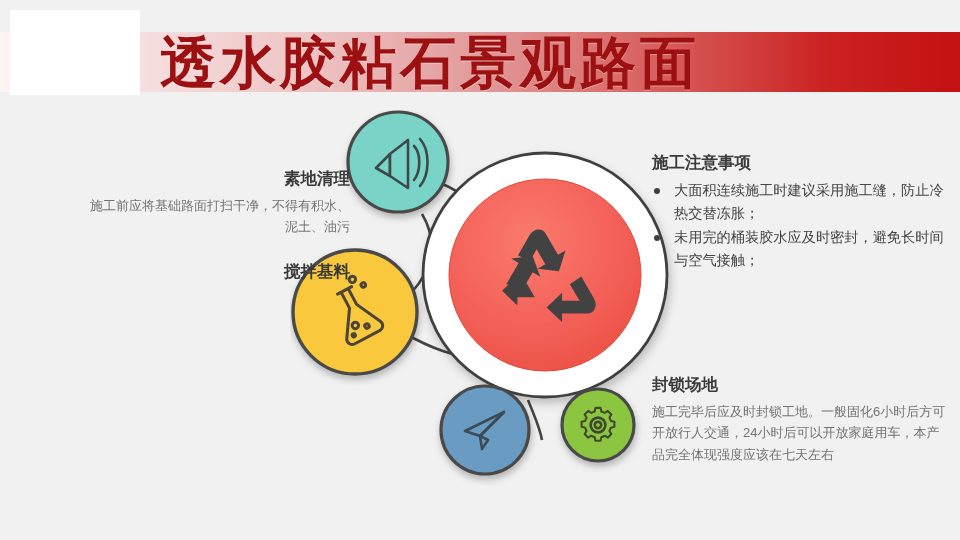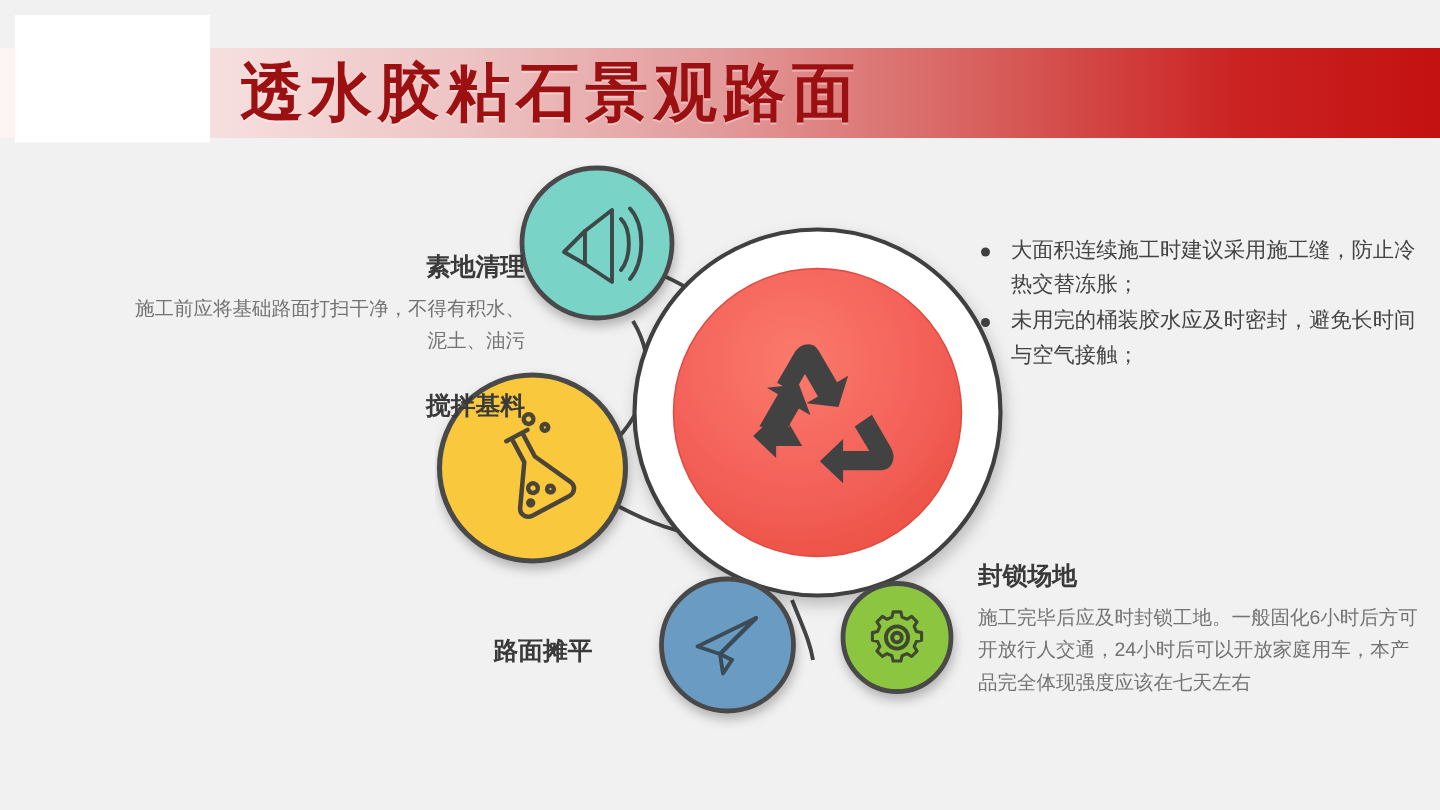--- a/index.html
+++ b/index.html
@@ -17,21 +17,21 @@
     background:linear-gradient(to right,#fdf4f4 0%,#f7e0e0 14%,#eec4c4 32%,#e29a9a 50%,#d65a57 70%,#cb2222 86%,#c41111 100%);
   }
   .banner-white-block{
     position:absolute; left:10px; top:10px; width:130px; height:85px;
     background:#ffffff;
   }
   .banner-title{
     position:absolute; left:160px; top:28px;
     font-family:"DejaVu Serif","Liberation Serif",serif;
     font-weight:bold;
-    font-size:42px;
+    font-size:56px;
     letter-spacing:4px;
     color:#9c1012;
     line-height:68px;
     white-space:nowrap;
     text-shadow:0 1px 0 rgba(255,255,255,0.35);
   }
 
   
   .diagram{
     position:absolute; left:290px; top:110px; width:400px; height:400px;
@@ -159,24 +159,24 @@
 <div class="tb tb-right" id="block-sudi">
   <h3>素地清理</h3>
   <p>施工前应将基础路面打扫干净，不得有积水、泥土、油污</p>
 </div>
 
 <div class="tb tb-right" id="block-jiaoban">
   <h3>搅拌基料</h3>
 </div>
 
 <div class="tb tb-right" id="block-tanping">
-  <h3>路面摊平</h3>
 </div>
 
 <div class="tb tb-left" id="block-notes">
+  <h3>施工注意事项</h3>
   <ul class="notes-list">
     <li>大面积连续施工时建议采用施工缝，防止冷热交替冻胀；</li>
     <li>未用完的桶装胶水应及时密封，避免长时间与空气接触；</li>
   </ul>
 </div>
 
 <div class="tb tb-left" id="block-fengsuo">
   <h3>封锁场地</h3>
   <p>施工完毕后应及时封锁工地。一般固化6小时后方可开放行人交通，24小时后可以开放家庭用车，本产品完全体现强度应该在七天左右</p>
 </div>

